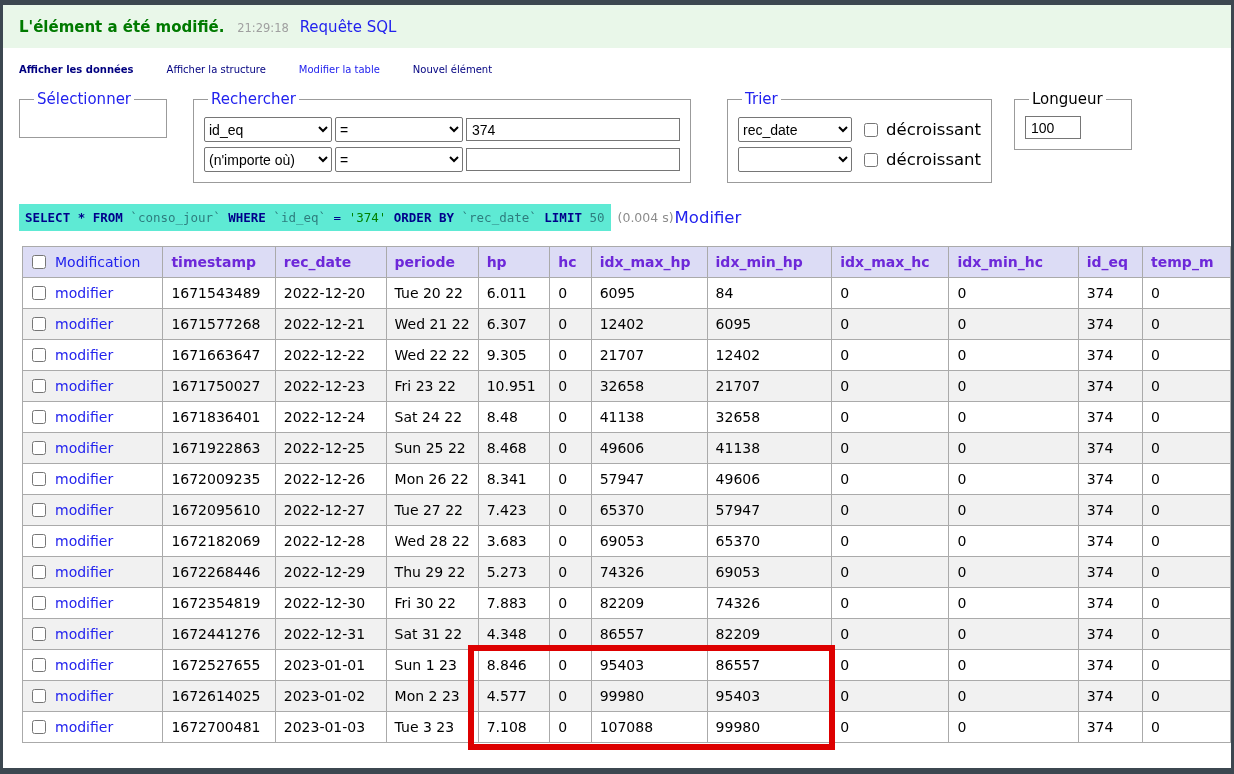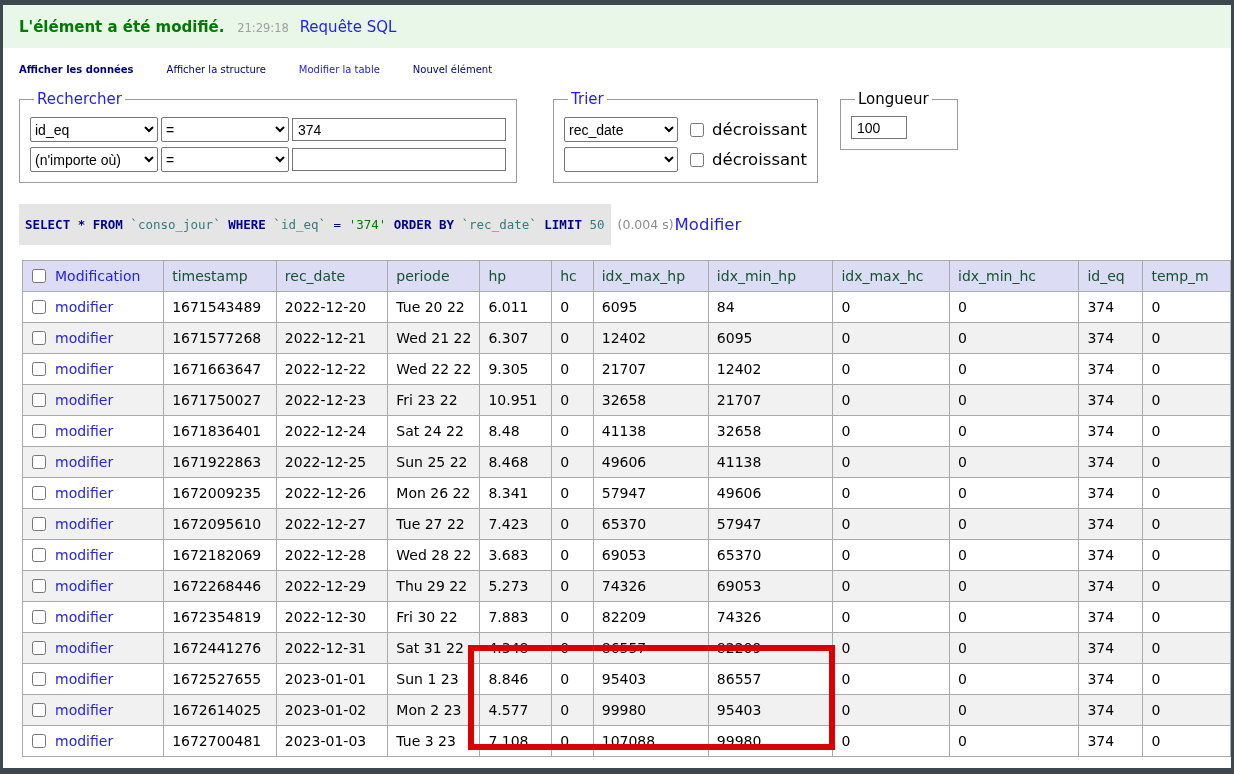--- a/index.html
+++ b/index.html
@@ -36,54 +36,57 @@
   .fs-sort { margin-left:36px; }
   .sel-sort { width:114px; }
   .sort-row { margin-top:5px; display:flex; align-items:center; gap:4px; font-size:16.5px; }
   .sort-row input[type=checkbox] { margin:0 4px 0 8px; width:14px; height:14px; }
   .fs-limit { margin-left:auto; min-width:76px; }
   .fs-length { margin-left:22px; min-width:118px; margin-right:-22px; }
   .inp-small { width:56px; height:23px; border:1px solid #767676; font-size:14px; padding:0 5px; margin-top:4px; }
 
   
   .queryline { margin:21px 0 0 16px; display:flex; align-items:center; }
-  code { background:#e5e5e5; padding:13px 6px; font-family:"DejaVu Sans Mono", monospace; font-size:12.5px; white-space:pre; }
+  code { background:#5eead4; padding:6px 6px; font-family:"DejaVu Sans Mono", monospace; font-size:12.5px; white-space:pre; }
   .kw  { color:#00008b; font-weight:bold; }
   .id  { color:#2e7d7e; }
   .str { color:#008000; }
   .num { color:#2e7d7e; }
   .op  { color:#00008b; }
   .dur { color:#8c8c8c; margin:0 1px 0 7px; font-size:12.5px; }
   .modlink { font-size:16.5px; }
 
   
   table { border-collapse:collapse; margin:15px 0 0 19px; table-layout:fixed; border:1px solid #888;padding-left:28px; }
   th, td { border:1px solid #aaa; padding:5px 8px; font-size:14px; line-height:20px; text-align:left; white-space:nowrap; overflow:hidden; }
   thead th { background:#dcdcf5; }
-  thead th a { color:#14532d; font-weight:normal; }
+  thead th a { color:#6d28d9; font-weight:bold; }
   thead th.first a { font-weight:normal; color:#2222ee; }
   tbody tr:nth-child(even) { background:#f1f1f1; }
   td.first input, th.first input { margin:0 9px 0 1px; vertical-align:-2px; width:14px; height:14px; }
 
   #highlight-box { position:absolute; border:6px solid #dd0000; pointer-events:none; background:transparent; }
 </style>
 </head>
 <body>
 
 <div id="page">
 
   <div class="msgbar">
     <span class="msg">L'élément a été modifié.</span>
     <span class="time">21:29:18</span>
     <a class="lnk">Requête SQL</a>
   </div>
 
   <div class="nav" id="nav"><a class="active ">Afficher les données</a><a class="">Afficher la structure</a><a class="unvisited">Modifier la table</a><a class="">Nouvel élément</a></div>
 
   <div class="controls">
+    <fieldset class="fs-select">
+      <legend><a>Sélectionner</a></legend>
+    </fieldset>
 
     <fieldset class="fs-search">
       <legend><a>Rechercher</a></legend>
       <div id="search-rows">
           <div class="frow">
             <select class="sel-col"><option>id_eq</option></select>
             <select class="sel-op"><option>=</option></select>
             <input class="inp-val" value="374" style="">
           </div>
           <div class="frow">

